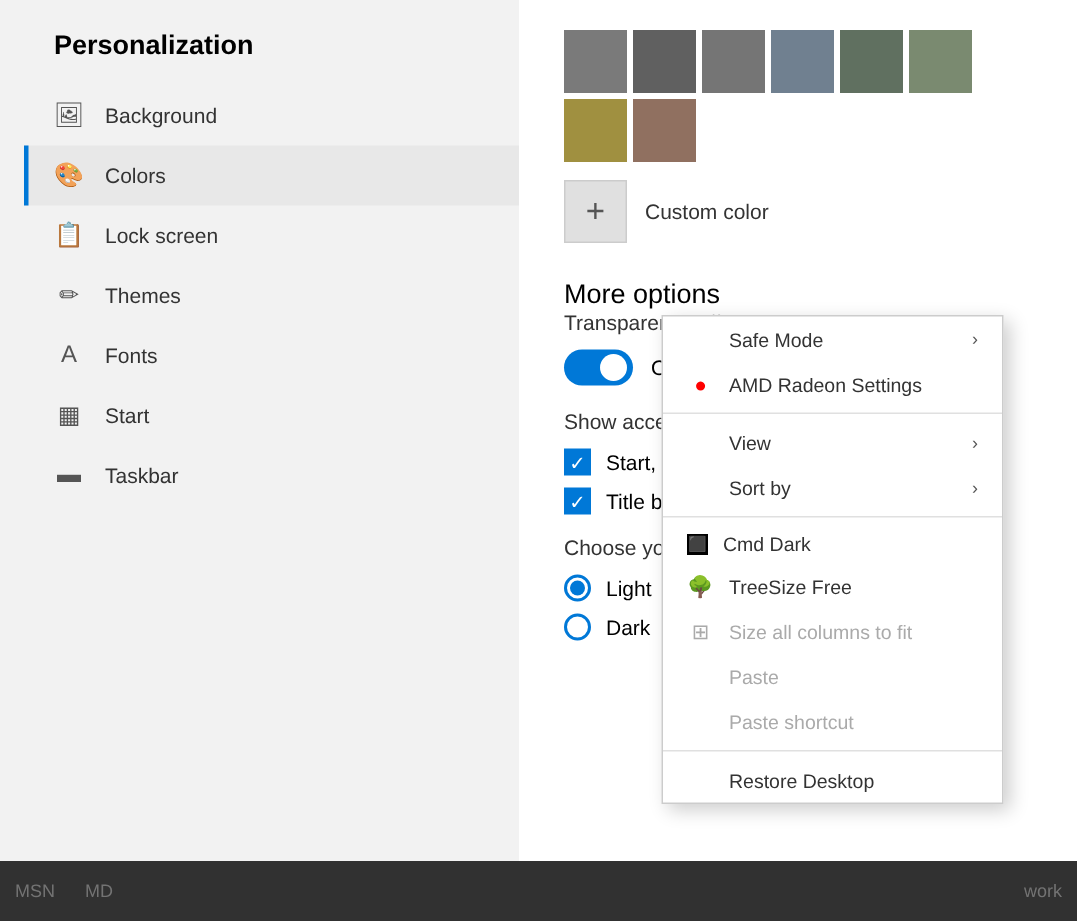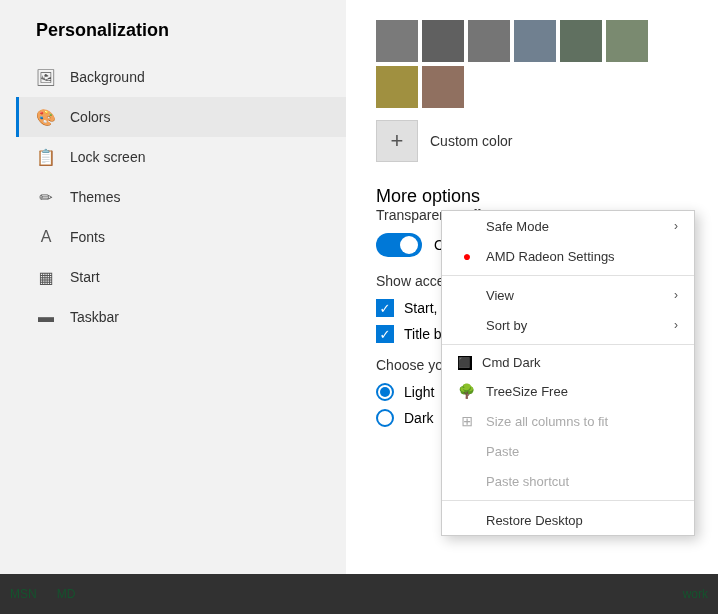--- a/index.html
+++ b/index.html
@@ -211,21 +211,21 @@
       background: #0078d7;
       border-radius: 50%;
       display: block;
     }
 
     
     .context-menu {
       position: absolute;
       top: 210px;
       left: 95px;
-      width: 254px;
+      width: 228px;
       background: #fff;
       border: 1px solid #ccc;
       box-shadow: 4px 4px 12px rgba(0,0,0,0.2);
       z-index: 100;
       font-size: 13px;
     }
 
     .ctx-item {
       display: flex;
       align-items: center;
@@ -273,21 +273,21 @@
       background: rgba(0,0,0,0.8);
       display: flex;
       align-items: center;
       padding: 0 10px;
       color: white;
       font-size: 12px;
       gap: 20px;
     }
 
     .taskbar-label {
-      color: #14532d;
+      color: #737373;
       font-size: 12px;
     }
 
     .taskbar-right {
       margin-left: auto;
       display: flex;
       gap: 16px;
       align-items: center;
       justify-content: flex-end;
     }

